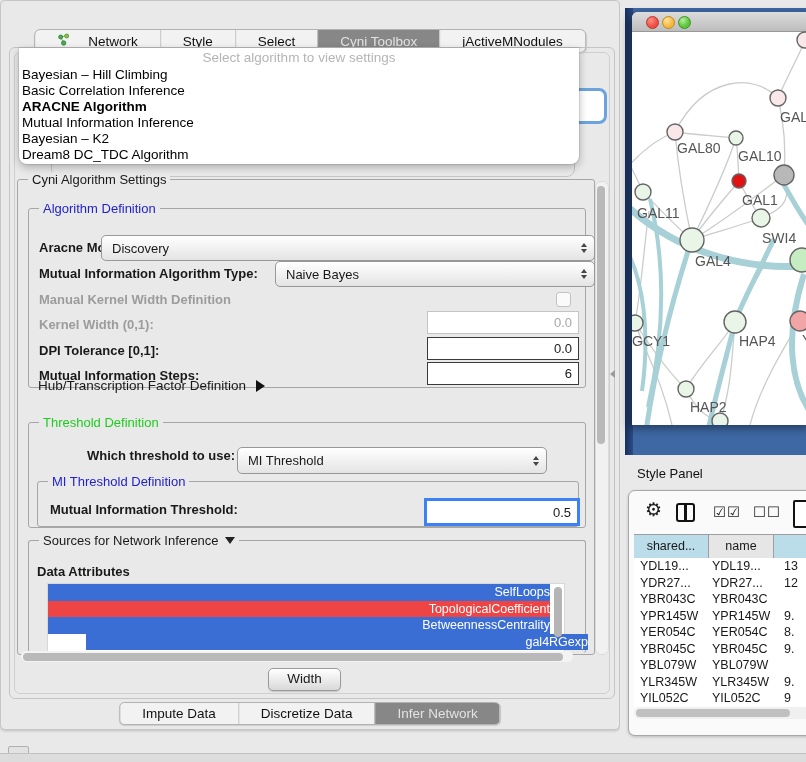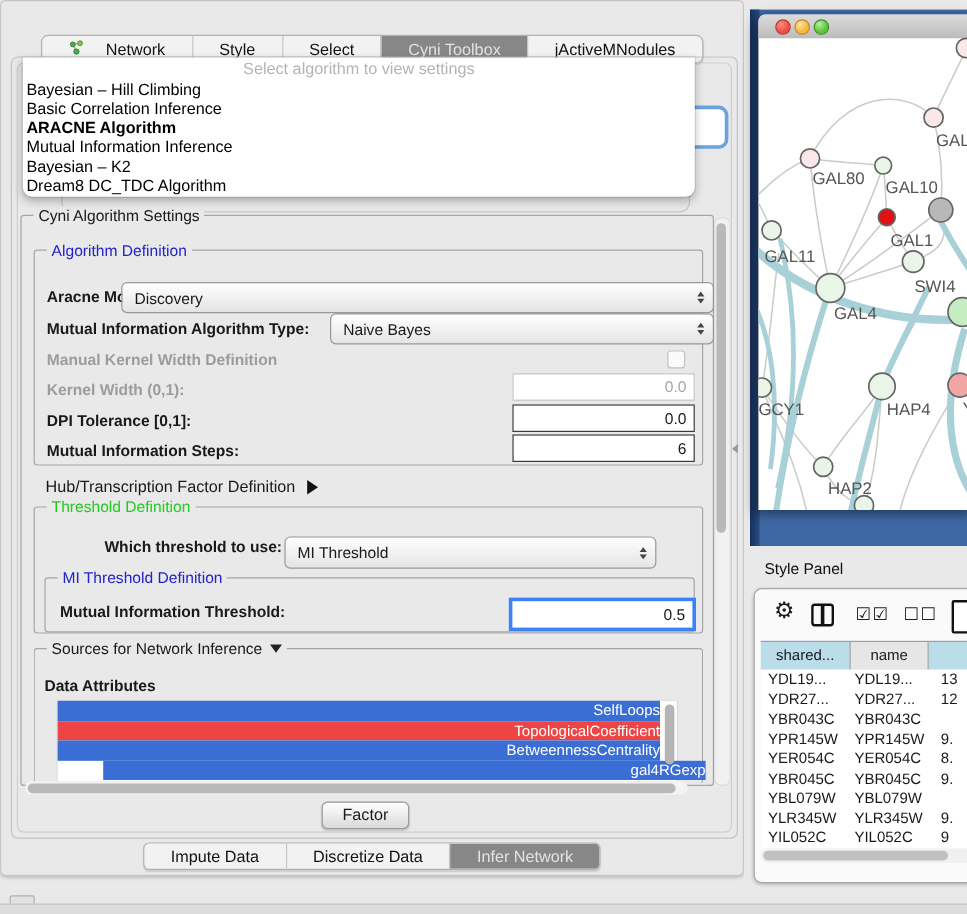--- a/index.html
+++ b/index.html
@@ -225,21 +225,21 @@
         <div class="fld strong" style="left:398px;top:128px;width:144px;height:21px;">
           <span>0.0</span>
         </div>
 
         <span class="lbl" style="left:10px;top:159px;">Mutual Information Steps:</span>
         <div class="fld strong" style="left:398px;top:153px;width:144px;height:21px;">
           <span>6</span>
         </div>
       </div>
 
-      <div class="abs" style="left:20px;top:218px;font-size:13.5px;white-space:nowrap;">
+      <div class="abs" style="left:20px;top:198px;font-size:13.5px;white-space:nowrap;">
         <span>Hub/Transcription Factor Definition</span><span class="tri-right"></span>
       </div>
 
       <div class="grp" style="left:10px;top:242px;width:556px;height:104px;">
         <span class="lg green">Threshold Definition</span>
 
         <span class="lbl" style="left:58px;top:25px;">Which threshold to use:</span>
         <div class="combo" style="left:208px;top:24px;width:298px;height:25px;">
           <span>MI Threshold</span>
           <span class="spin">
@@ -272,21 +272,21 @@
       </div>
     </div>
 
     <div id="cyni-sbv" class="abs">
       <div id="cyni-sbv-thumb"></div>
     </div>
     <div id="cyni-sbh" class="abs">
       <div id="cyni-sbh-thumb"></div>
     </div>
 
-    <div class="btn" style="left:267px;top:667px;width:71px;height:21px;">Factor</div>
+    <div class="btn" style="left:267px;top:667px;width:71px;height:21px;">Width</div>
 
     <div id="tabs-bottom" class="abs tabstrip">
       <div class="tab">
           <span>Impute Data</span>
         </div>
       <div class="tab">
           <span>Discretize Data</span>
         </div>
       <div class="tab active">
           <span>Infer Network</span>

